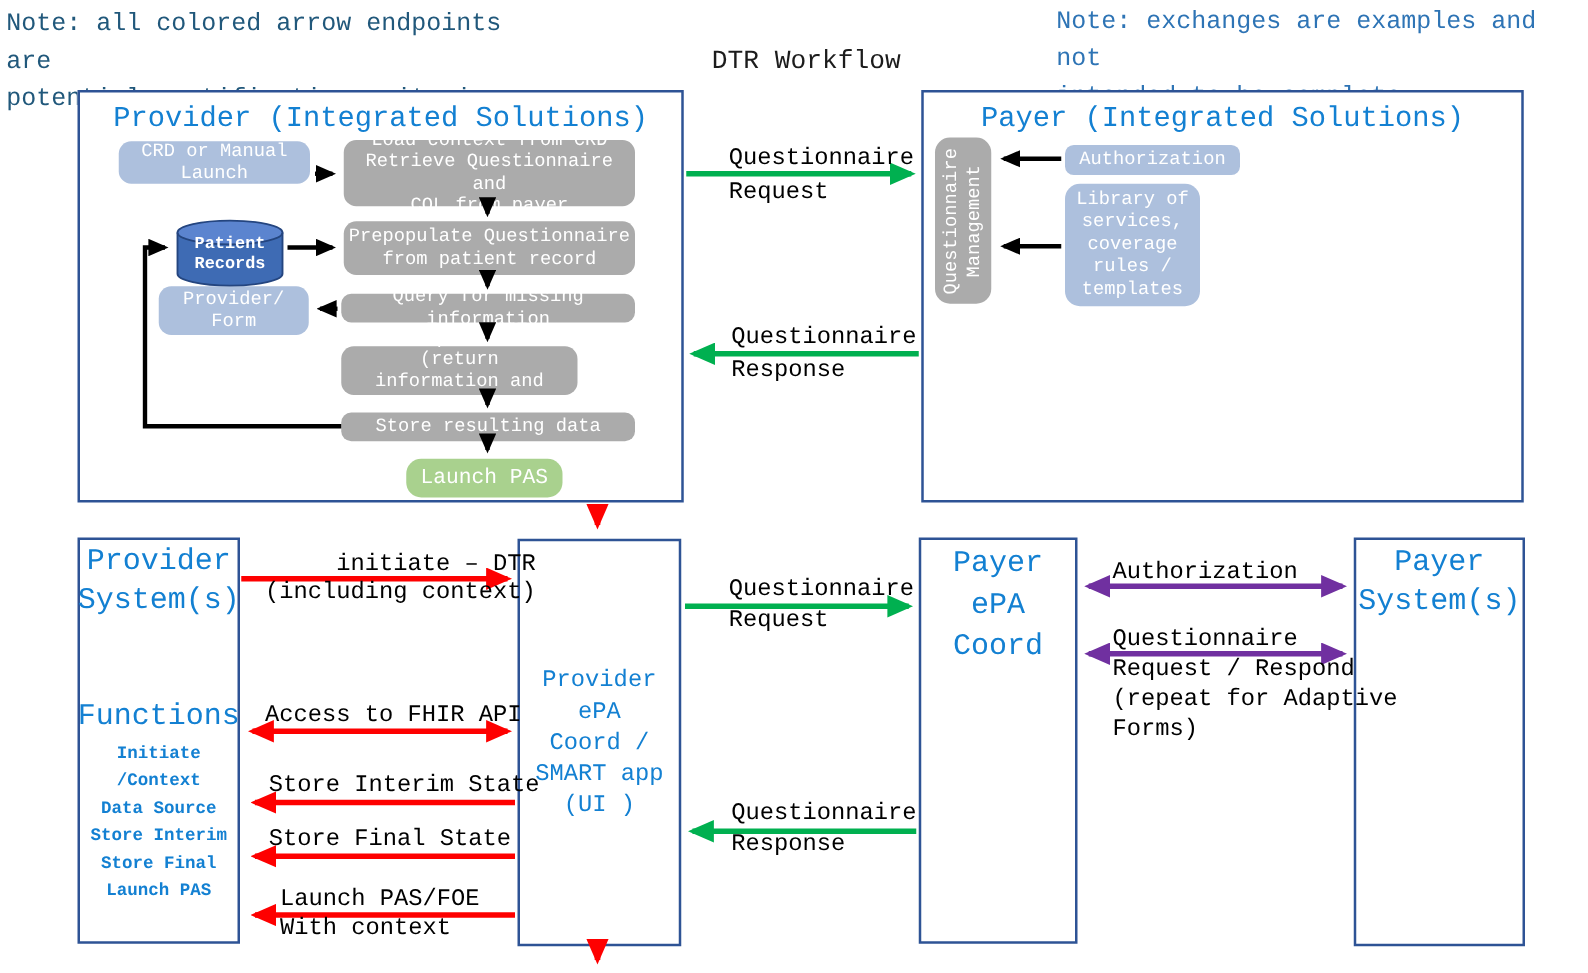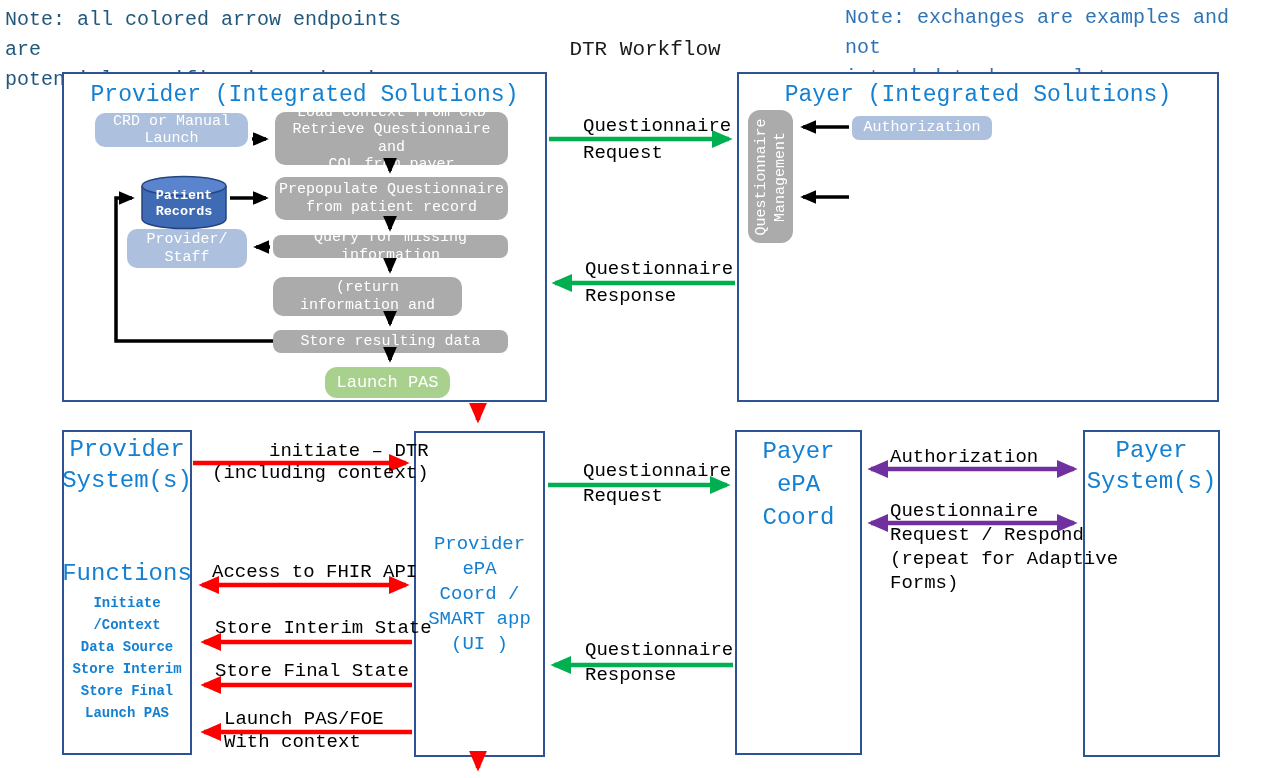--- a/index.html
+++ b/index.html
@@ -52,31 +52,36 @@
   <div class="panel" style="left:1083px;top:430px;width:137px;height:327px;"></div>
 
   <div class="node blue" style="left:95px;top:113px;width:153px;height:34px;">CRD or Manual
 Launch</div>
   <div class="node gray" style="left:275px;top:112px;width:233px;height:53px;">Load context from CRD
 Retrieve Questionnaire and
 CQL from payer</div>
   <div class="node gray" style="left:275px;top:177px;width:233px;height:43px;">Prepopulate Questionnaire
 from patient record</div>
   <div class="node blue" style="left:127px;top:229px;width:120px;height:39px;">Provider/
-Staff</div>
+Form</div>
   <div class="node gray" style="left:273px;top:235px;width:235px;height:23px;border-radius:8px;">Query for missing information</div>
   <div class="node gray" style="left:273px;top:277px;width:189px;height:39px;">If Adaptive Form (return
 information and repeat)</div>
   <div class="node gray" style="left:273px;top:330px;width:235px;height:23px;border-radius:8px;">Store resulting data</div>
   <div class="node greenbox" style="left:325px;top:367px;width:125px;height:31px;">Launch PAS</div>
 
   <div class="node gray" style="left:748px;top:110px;width:45px;height:133px;border-radius:12px;"></div>
   <div class="qm-label">Questionnaire
 Management</div>
   <div class="node blue" style="left:852px;top:116px;width:140px;height:24px;border-radius:7px;">Authorization</div>
+  <div class="node blue" style="left:852px;top:147px;width:108px;height:98px;line-height:18px;border-radius:12px;">Library of
+services,
+coverage
+rules /
+templates</div>
 
   <svg class="overlay" width="1270" height="778" viewBox="0 0 1270 778">
     <defs>
       <marker id="mb" markerUnits="strokeWidth" markerWidth="4.6" markerHeight="4" refX="3.8" refY="2" orient="auto-start-reverse">
         <path d="M0,0 L4.6,2 L0,4 z" fill="#000000"></path>
         </marker>
       <marker id="mg" markerUnits="strokeWidth" markerWidth="4.6" markerHeight="4" refX="3.8" refY="2" orient="auto-start-reverse">
         <path d="M0,0 L4.6,2 L0,4 z" fill="#00b050"></path>
         </marker>
       <marker id="mr" markerUnits="strokeWidth" markerWidth="4.6" markerHeight="4" refX="3.8" refY="2" orient="auto-start-reverse">

